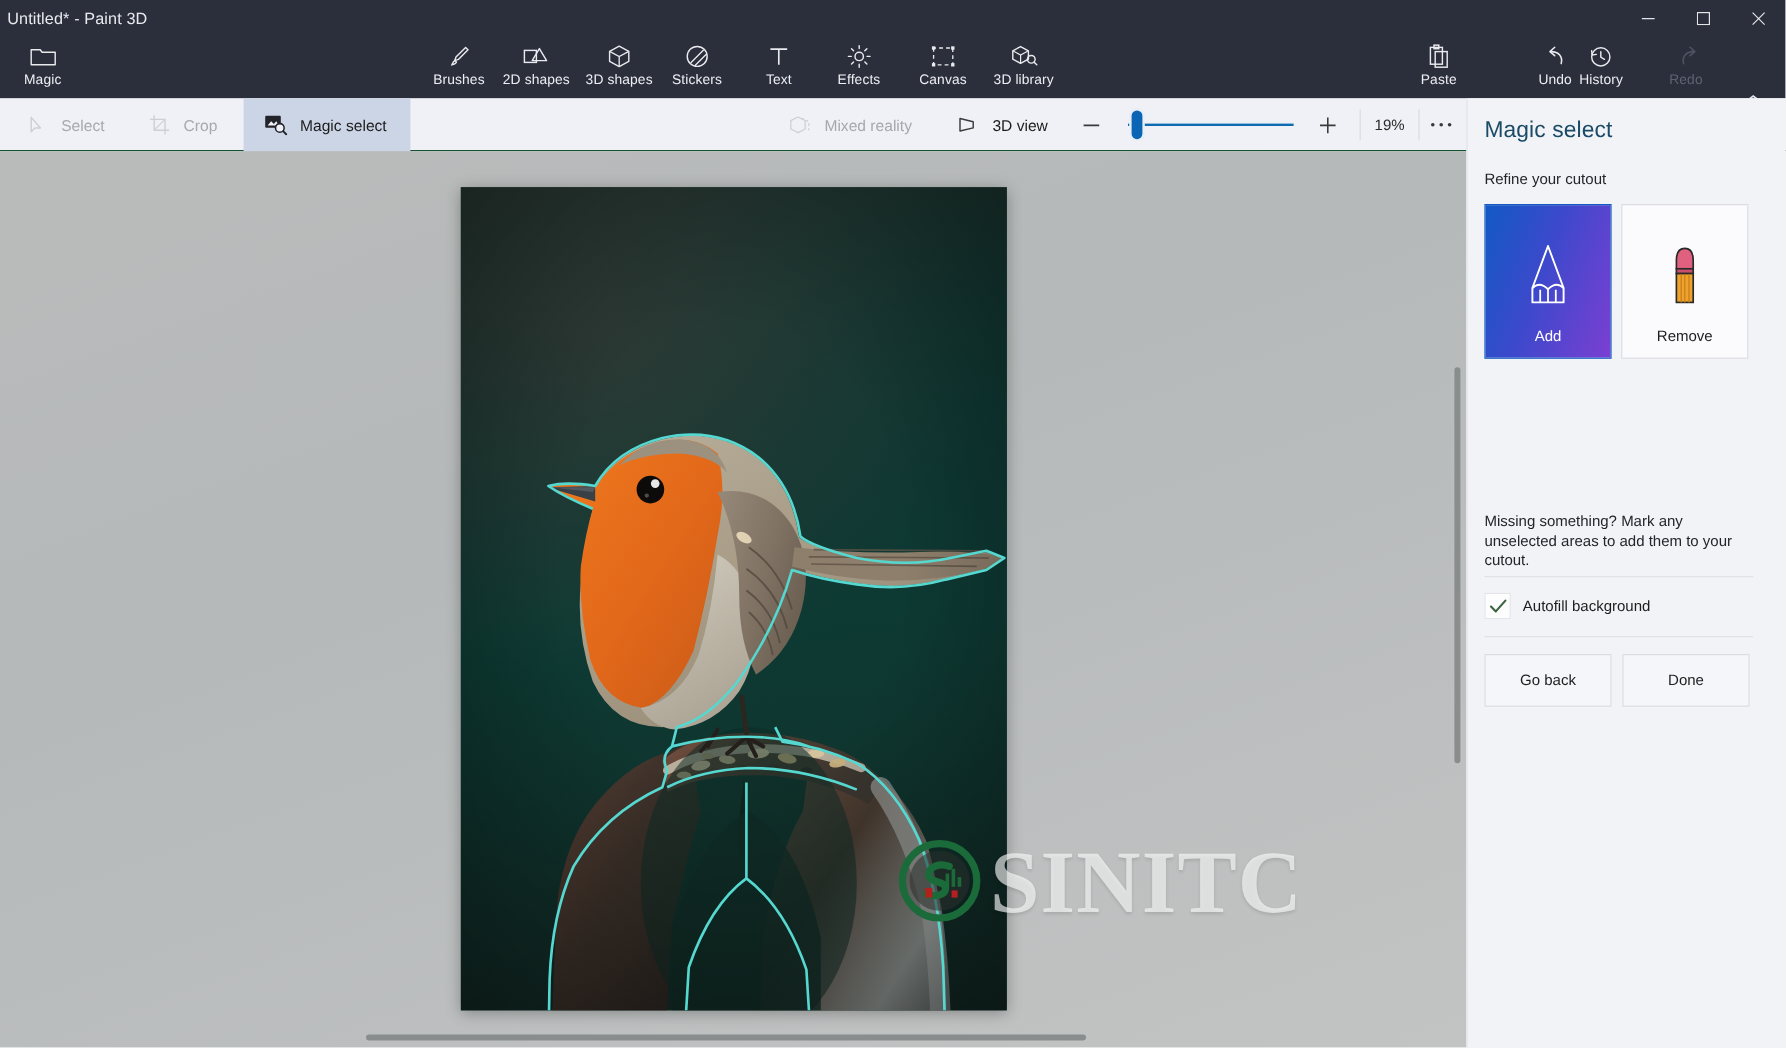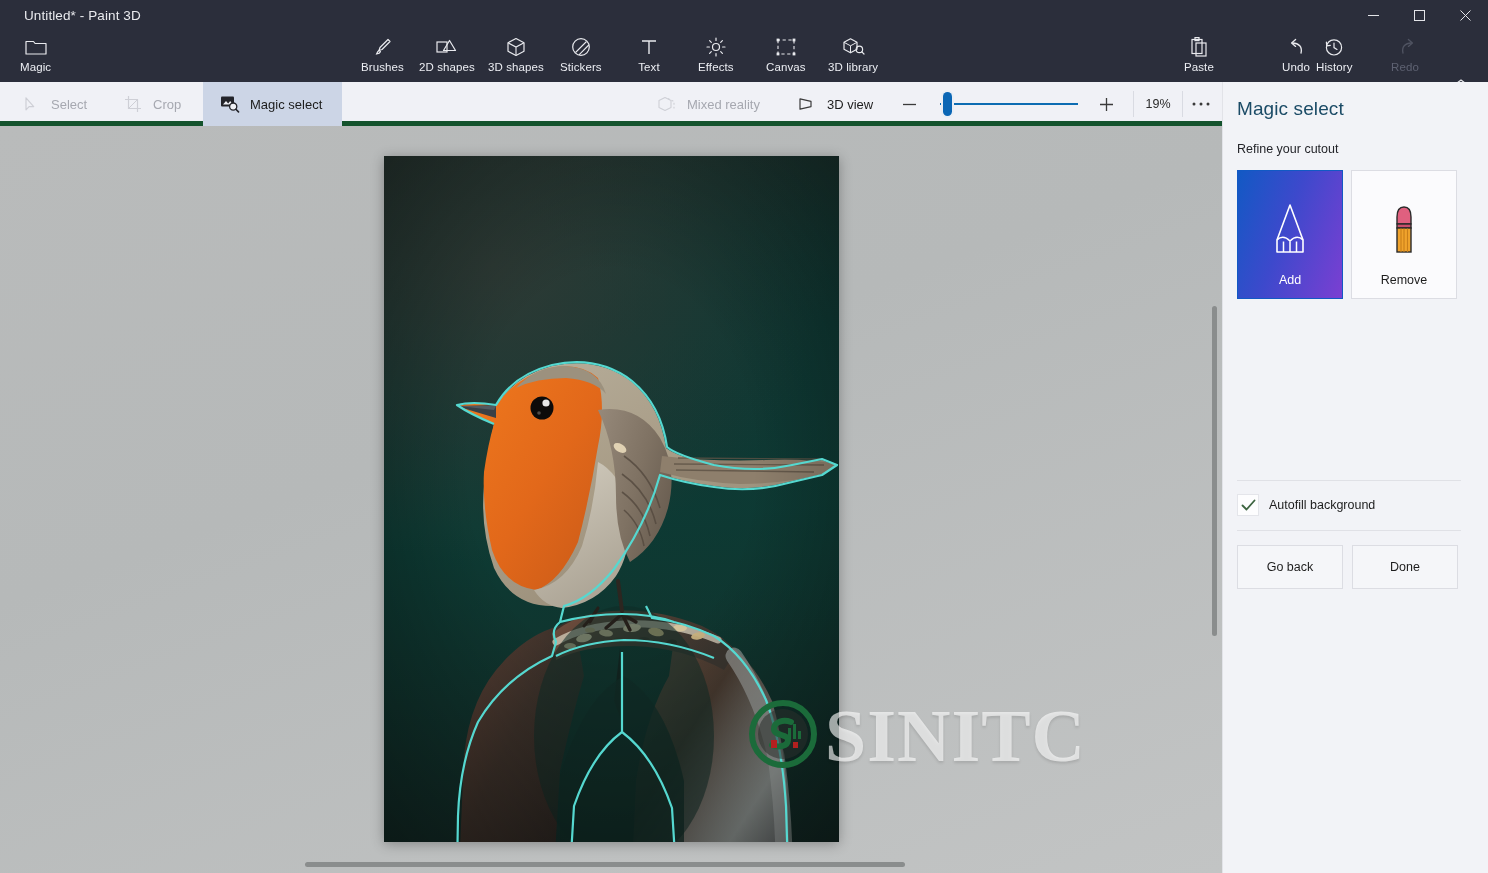--- a/index.html
+++ b/index.html
@@ -10,21 +10,21 @@
     -webkit-font-smoothing: antialiased;
   }
   #app { position:relative; width:1488px; height:873px; }
 
   
   .titlebar {
     position:absolute; left:0; top:0; width:1488px; height:82px;
     background:#2b2e3b; color:#ffffff;
   }
   .win-title {
-    position:absolute; left:24px; top:8px;
+    position:absolute; left:6px; top:8px;
     font-size:13.5px; color:#e9eaee; letter-spacing:.1px;
   }
   .win-controls { position:absolute; right:0; top:0; height:30px; display:flex; }
   .win-btn {
     width:46px; height:30px; display:flex; align-items:center; justify-content:center;
     color:#e3e4e8;
   }
   .win-btn svg { display:block; }
 
   .ribbon {
@@ -41,21 +41,21 @@
   .rib-item.disabled svg { opacity:.45; }
 
   .chevron {
     position:absolute; right:10px; top:40px; width:34px; height:30px;
     display:flex; align-items:center; justify-content:center; color:#e3e4e8;
   }
 
   
   .toolbar {
     position:absolute; left:0; top:82px; width:1488px; height:44px;
-    background:#f0f1f6; border-bottom:5px solid #14532d;
+    background:#f0f1f6; border-bottom:1px solid #14532d;
   }
   .tb-tab {
     position:absolute; top:0; height:44px; display:flex; align-items:center;
     gap:9px; padding:0 16px; font-size:13px; color:#1d1d1d;
   }
   .tb-tab .ico { display:flex; align-items:center; justify-content:center; width:22px; }
   .tb-tab.disabled { color:#a6a8b0; }
   .tb-tab.disabled svg { opacity:.45; }
   .tb-tab.active { background:#ccd5e6; }
   .tb-sep {
@@ -601,20 +601,21 @@
             <path d="M11 17 Q11 7 18 7 Q25 7 25 17 L25 24 L11 24 Z" fill="#e0607f" stroke="#2a2a2a" stroke-width="1.4" stroke-linejoin="round"></path>
             <rect x="11" y="24" width="14" height="4" fill="#c94f6c" stroke="#2a2a2a" stroke-width="1.4"></rect>
             <rect x="11" y="28" width="14" height="24" fill="#f0a32c" stroke="#2a2a2a" stroke-width="1.4"></rect>
             <path d="M15 28.5 L15 52 M18 28.5 L18 52 M21.5 28.5 L21.5 52" stroke="#c97f1b" stroke-width="1.1"></path>
           </svg>
         </span>
         <span class="tlbl">Remove</span>
       </div>
     </div>
 
+    <div class="hint">Missing something? Mark any unselected areas to add them to your cutout.</div>
 
     <div class="divider" style="top:398px;"></div>
 
     <div class="chk-row">
       <span class="chk">
         <svg width="15" height="13" viewBox="0 0 15 13">
           <path d="M1.5 6.5 L5.5 10.5 L13.5 1.5" fill="none" stroke="#3c6440" stroke-width="1.8" stroke-linecap="round" stroke-linejoin="round"></path>
         </svg>
       </span>
       <span class="chk-lbl">Autofill background</span>

